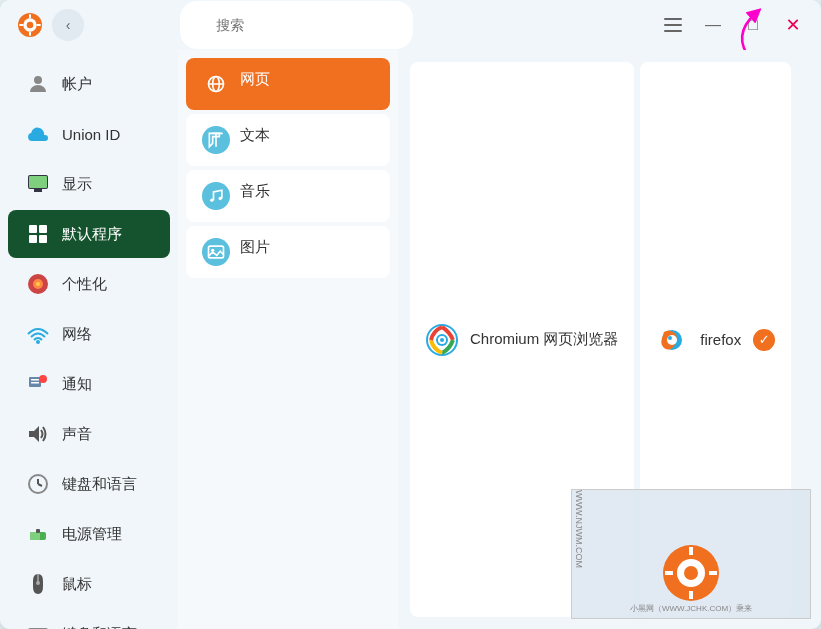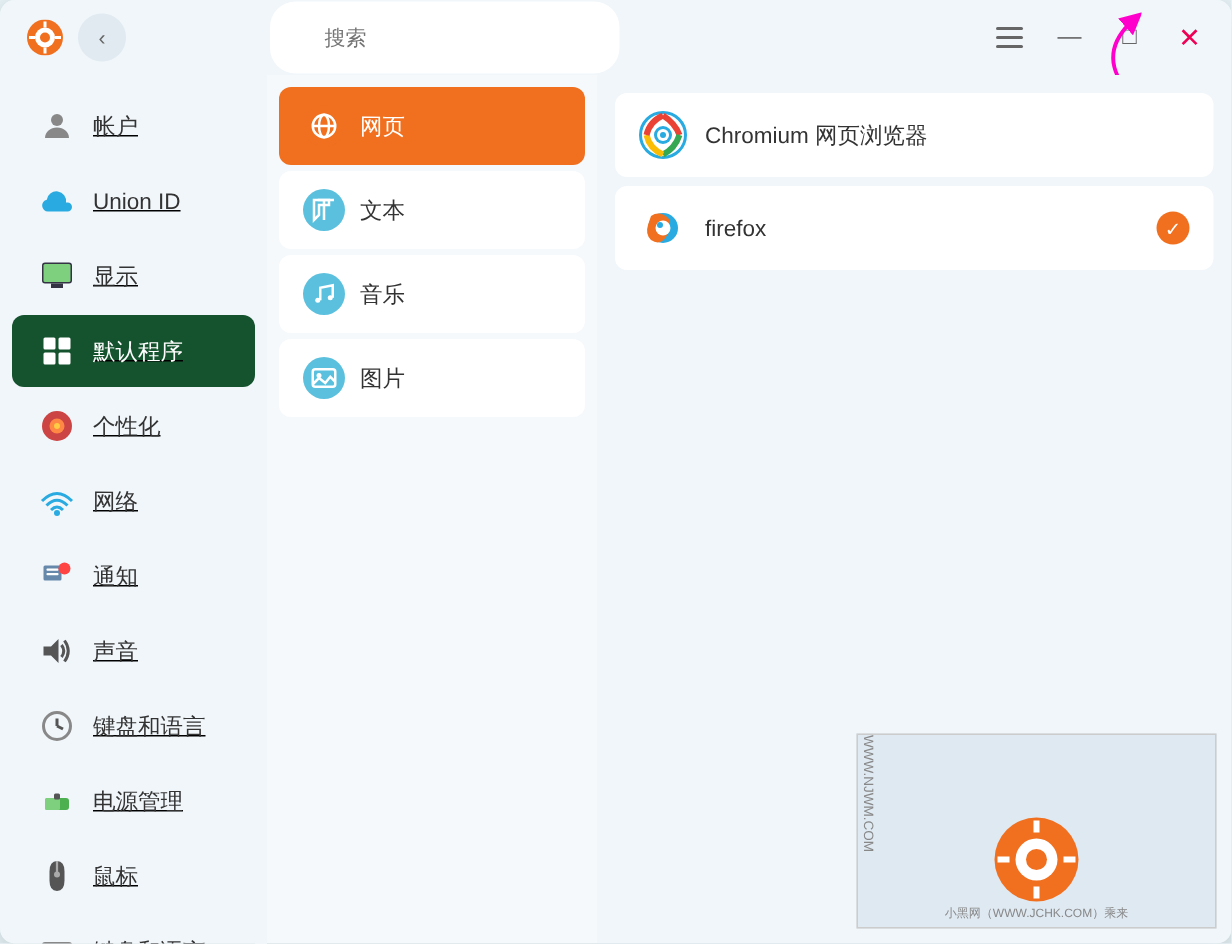--- a/index.html
+++ b/index.html
@@ -121,21 +121,20 @@
       overflow: hidden;
     }
 
     
     .sidebar {
       width: 178px;
       background: #f0f6fa;
       padding: 8px 0;
       flex-shrink: 0;
       overflow-y: auto;
-      text-decoration: underline;
     }
 
     .sidebar-item {
       display: flex;
       align-items: center;
       padding: 10px 16px;
       cursor: pointer;
       border-radius: 8px;
       margin: 2px 8px;
       color: #333;
@@ -170,21 +169,21 @@
       background: #f5f9fc;
       padding: 8px;
       flex-shrink: 0;
       display: flex;
       flex-direction: column;
       gap: 4px;
     }
 
     .category-item {
       display: flex;
-      align-items: center;
+      align-items: flex-start;
       padding: 12px 16px;
       border-radius: 8px;
       cursor: pointer;
       gap: 10px;
       font-size: 15px;
       color: #333;
       background: #fff;
       transition: background 0.15s;
     }
 
@@ -200,21 +199,21 @@
       align-items: center;
       justify-content: center;
       border-radius: 50%;
     }
 
     
     .apps-panel {
       flex: 1;
       padding: 12px;
       display: flex;
-      flex-direction: column;
+      flex-direction: row;
       gap: 6px;
       background: #f0f6fa;
     }
 
     .app-item {
       display: flex;
       align-items: center;
       padding: 12px 16px;
       background: #fff;
       border-radius: 8px;

